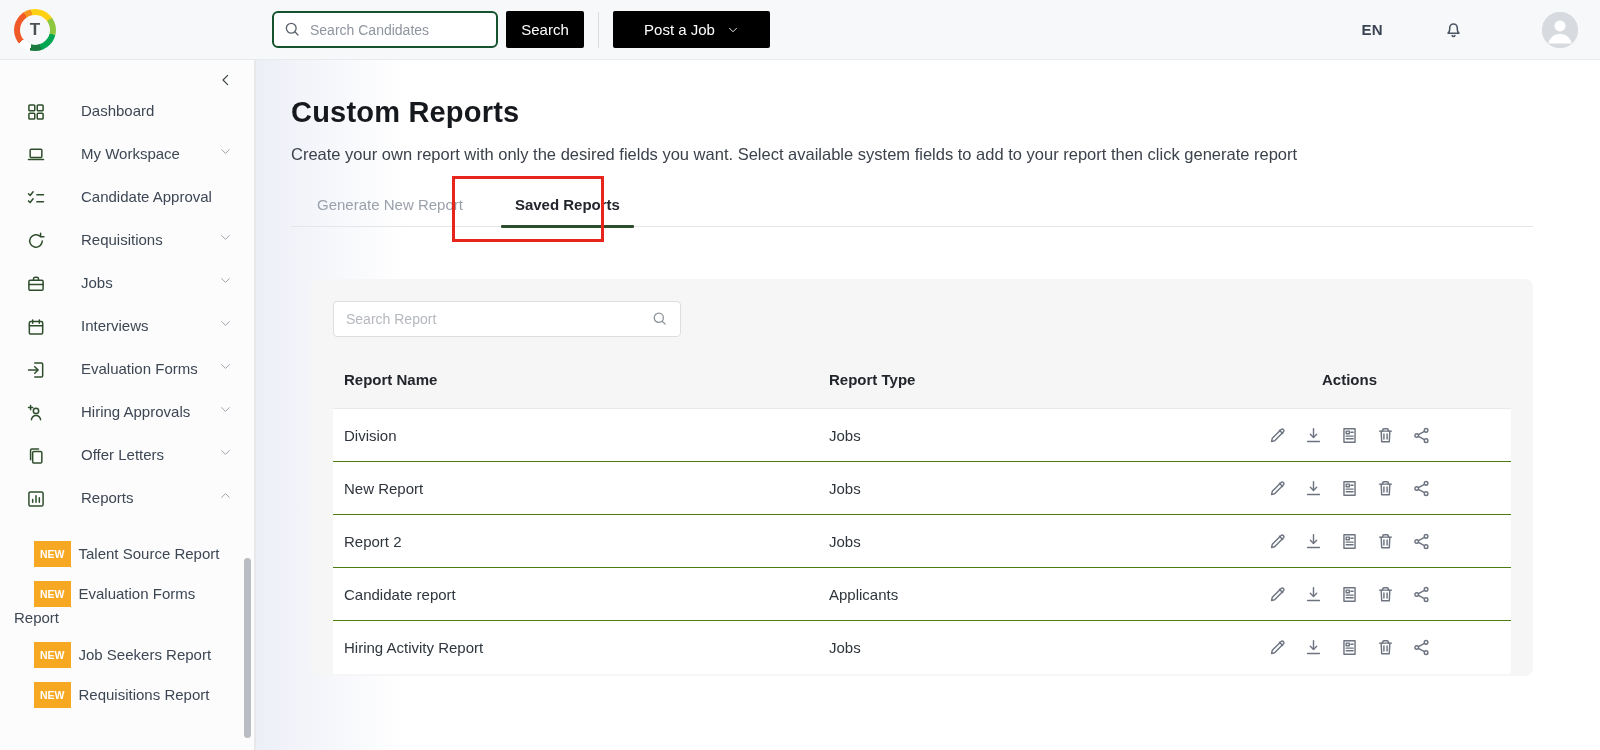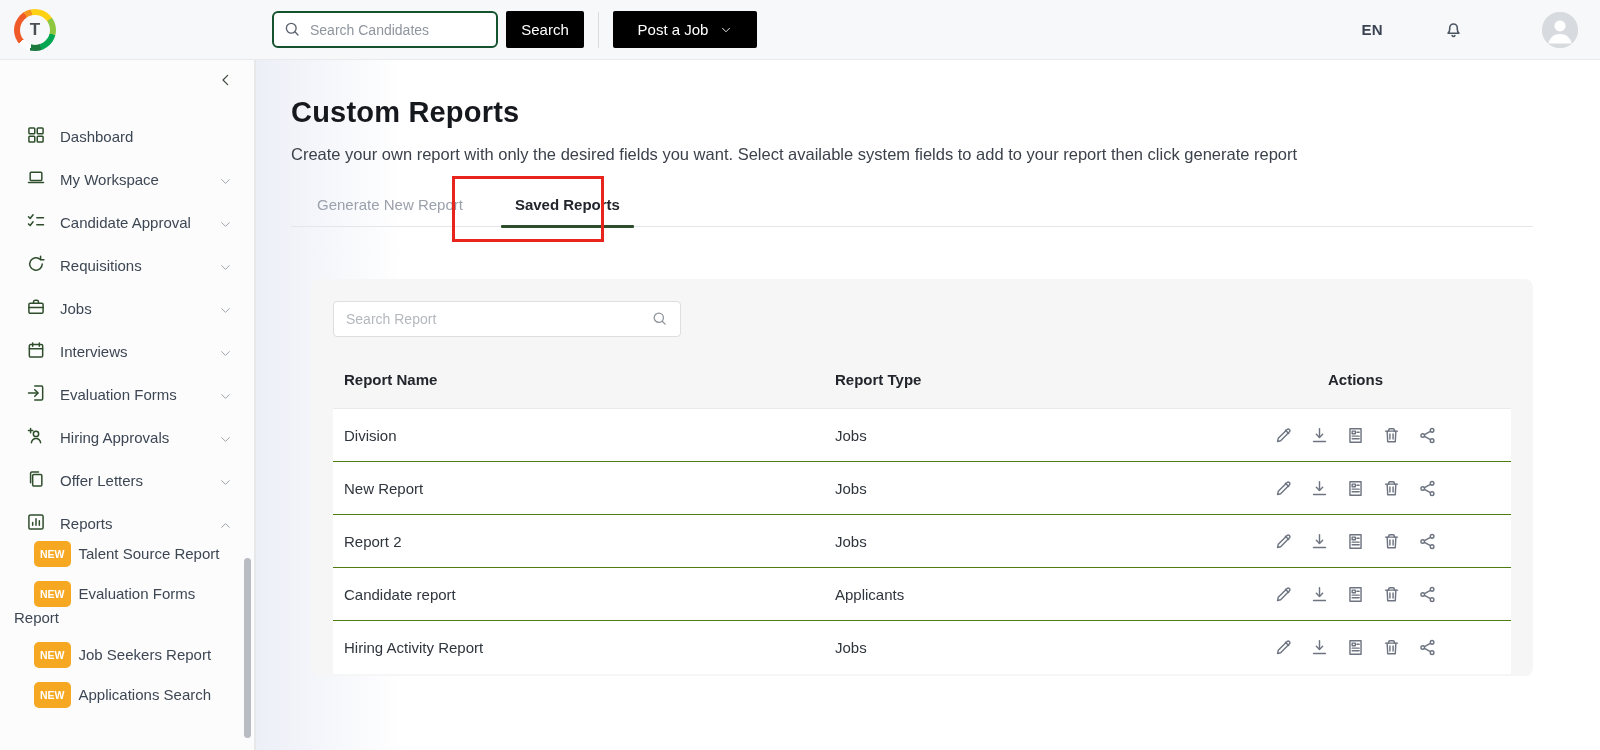--- a/index.html
+++ b/index.html
@@ -21,44 +21,44 @@
   .top-search input { width:100%; height:100%; border:2px solid #14532d; border-radius:6px;
                       background:#fff; padding:0 10px 0 36px; font-size:14px; color:#3a4049;
                       font-family:"Liberation Sans",sans-serif; outline:none; }
   .top-search input::placeholder { color:#8f959e; }
   .top-search .s-ic { position:absolute; left:11px; top:9px; width:18px; height:18px; color:#5c636d; }
   .btn-green { background:#000000; color:#fff; border:none; border-radius:2px; height:37px;
                font-size:15px; font-family:"Liberation Sans",sans-serif; cursor:pointer;
                display:inline-flex; align-items:center; justify-content:center; }
   .btn-search { width:78px; margin-left:8px; }
   .top-div { width:1px; height:36px; background:#dadce0; margin:0 14px; }
-  .btn-post { width:144px; gap:12px; }
+  .btn-post { width:157px; gap:12px; }
   .btn-post .caret { width:12px; height:12px; }
   .top-right { margin-left:auto; display:flex; align-items:center; }
   .lang { font-size:15px; font-weight:bold; color:#3b4453; letter-spacing:.3px; cursor:pointer; }
   .bell { width:21px; height:21px; color:#4c5562; margin-left:60px; cursor:pointer; }
   .avatar { width:36px; height:36px; border-radius:50%; overflow:hidden; margin-left:78px;
             background:#d7dade; cursor:pointer; }
 
   
   .layout { display:flex; height:690px; }
   .sidebar { position:relative; width:256px; flex:0 0 auto; background:#fcfcfd;
              border-right:2px solid #e7e8ea; padding-top:10px; }
   .collapse { position:absolute; top:12px; right:20px; width:16px; height:16px; color:#3f4a3e; cursor:pointer; }
   .nav { margin-top:32px; }
-  .nav-item { display:flex; align-items:flex-end; height:43px; padding:0 22px 0 26px;
-              cursor:pointer; color:#3d4754; }
+  .nav-item { display:flex; align-items:flex-start; height:43px; padding:0 22px 0 26px;
+              cursor:pointer; color:#3d4754;gap:21px; }
   .nav-item .nico { width:20px; height:20px; color:#2e4e2b; flex:0 0 auto; }
   .nav-item .nlabel { font-size:15px; margin-left:14px; white-space:nowrap; }
   .nav-item .nchev { margin-left:auto; width:13px; height:13px; color:#9aa1ab; }
   .nchev.up { transform:rotate(180deg); }
   .subnav { padding:2px 10px 0 14px; }
   .subitem { padding:7px 0; font-size:15px; color:#3d4754; line-height:21px; cursor:pointer; }
   .badge-new { display:inline-block; background:#f7a823; color:#fff; font-size:10.5px; font-weight:bold;
-               padding:2.5px 6px; border-radius:5px; margin:0 8px 0 20px; vertical-align:1px; }
+               padding:2.5px 6px; border-radius:0; margin:0 8px 0 20px; vertical-align:1px; }
   .sb-scroll { position:absolute; right:3px; top:498px; width:7px; height:180px;
                background:#b9bcc2; border-radius:4px; }
 
   
   .main { flex:1; background:linear-gradient(90deg,#edeff7 0%,#ffffff 11%); overflow:hidden;
           padding:36px 67px 0 35px; }
   h1.page-title { font-size:29px; font-weight:800; color:#15181c; letter-spacing:.2px; }
   .page-sub { margin-top:16px; font-size:16.5px; color:#3c424b; }
   .tabs { position:relative; display:flex; margin-top:24px; border-bottom:1px solid #e4e6e9; }
   .tab { padding:8px 26px 13px; font-size:15px; color:#9ba1ab; cursor:pointer; position:relative; }
@@ -69,21 +69,21 @@
                     border:3px solid #e8251d; z-index:3; pointer-events:none; }
 
   .card { margin:52px 0 0 20px; background:#f6f6f7; border-radius:8px; padding:22px 22px 2px; }
   .report-search { position:relative; width:348px; height:36px; }
   .report-search input { width:100%; height:100%; border:1px solid #dcdee1; border-radius:4px;
         background:#fff; padding:0 52px 0 12px; font-size:14px; color:#3a4049; outline:none;
         font-family:"Liberation Sans",sans-serif; }
   .report-search input::placeholder { color:#b4b8bd; }
   .report-search .s-ic { position:absolute; right:13px; top:9px; width:17px; height:17px; color:#8d939b; }
 
-  .tgrid { display:grid; grid-template-columns:485px 430px 1fr; align-items:center; padding:0 11px;gap:6px; }
+  .tgrid { display:grid; grid-template-columns:485px 430px 1fr; align-items:center; padding:0 11px; }
   .thead { height:58px; font-size:15px; font-weight:bold; color:#22262c; margin-top:14px;
            border-bottom:1px solid #e9eaec; }
   .thead .th-actions { text-align:center; padding-right:60px; }
   .rows { background:#fff; border-radius:0 0 6px 6px; }
   .trow { height:53px; border-bottom:1px solid #4d7c0f; font-size:15px; color:#2f353d; background:#fff; }
   .trow:last-child { border-bottom:none; }
   .actions-cell { display:flex; justify-content:center; gap:17px; padding-right:60px; }
   .aicon { width:19px; height:19px; color:#6d7480; cursor:pointer; }
 
   .pagination { margin-top:22px; font-size:15px; color:#33393f; }
@@ -326,21 +326,21 @@
         <div class="subitem">
           <span class="badge-new">NEW</span><span>Talent Source Report</span>
         </div>
         <div class="subitem">
           <span class="badge-new">NEW</span><span>Evaluation Forms Report</span>
         </div>
         <div class="subitem">
           <span class="badge-new">NEW</span><span>Job Seekers Report</span>
         </div>
         <div class="subitem">
-          <span class="badge-new">NEW</span><span>Applications Search</span>
+          <span class="badge-new">NEW</span><span>Requisitions Report</span>
         </div>
       </div>
     </nav>
     <div class="sb-scroll"></div>
   </aside>
 
   <main class="main">
     <h1 class="page-title">Custom Reports</h1>
     <p class="page-sub">Create your own report with only the desired fields you want. Select available system fields to add to your report then click generate report</p>
 

